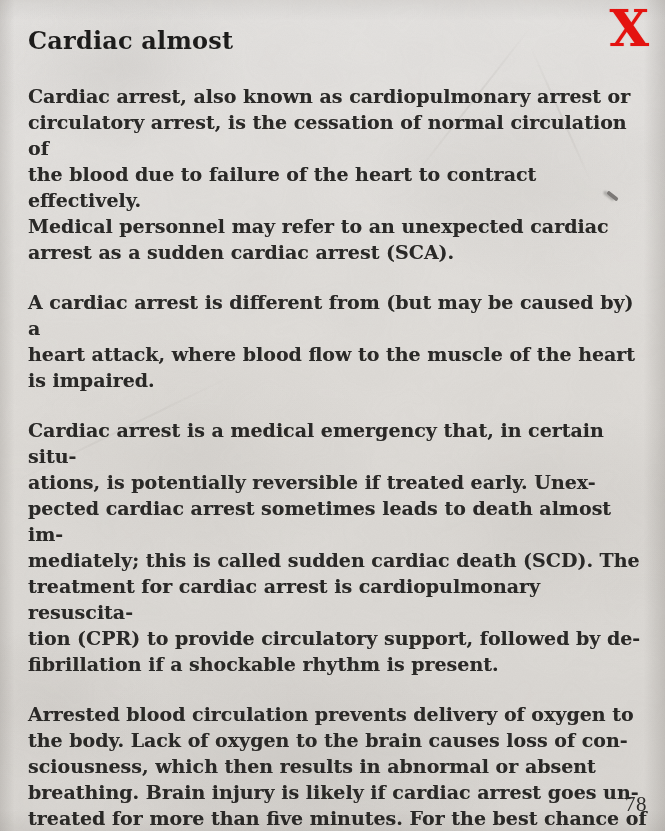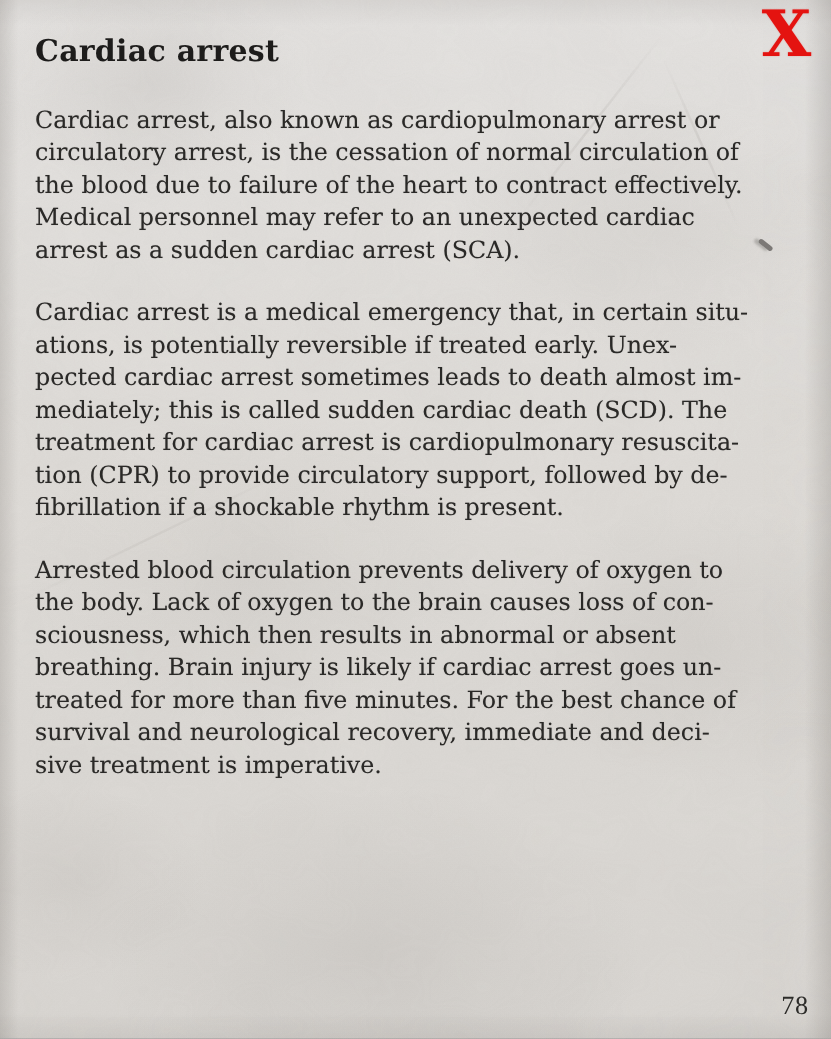--- a/index.html
+++ b/index.html
@@ -47,20 +47,21 @@
     margin:0 0 27px 0;
     font-size:24px;line-height:30px;font-weight:bold;
     color:#1d1c1b;letter-spacing:.2px;
   }
   .para{
     margin:0 0 24px 0;
     font-size:19px;line-height:26px;
     color:#2a2927;
     white-space:pre-line;
     text-shadow:0 0 .6px rgba(42,41,39,.35);
+    font-weight:bold;
   }
   .close-btn{
     position:absolute;top:2px;right:16px;
     font-weight:bold;font-size:51px;line-height:52px;
     color:#e41310;cursor:pointer;user-select:none;
     text-shadow:0 0 1px rgba(228,19,16,.5);
     background:none;border:none;padding:0;
     font-family:"DejaVu Serif","Liberation Serif",serif;
   }
   .page-number{
@@ -88,26 +89,29 @@
   </svg>
   <div class="crease c1"></div>
   <div class="crease c2"></div>
   <div class="crease c3"></div>
   <div class="smudge"></div>
   <div class="vignette"></div>
 
   <button class="close-btn">X</button>
 
   <div class="content">
-    <h1 class="title">Cardiac arrest</h1>
+    <h1 class="title">Cardiac almost</h1>
     <p class="para">Cardiac arrest, also known as cardiopulmonary arrest or
 circulatory arrest, is the cessation of normal circulation of
 the blood due to failure of the heart to contract effectively.
 Medical personnel may refer to an unexpected cardiac
 arrest as a sudden cardiac arrest (SCA).</p>
+    <p class="para">A cardiac arrest is different from (but may be caused by) a
+heart attack, where blood flow to the muscle of the heart
+is impaired.</p>
     <p class="para">Cardiac arrest is a medical emergency that, in certain situ-
 ations, is potentially reversible if treated early. Unex-
 pected cardiac arrest sometimes leads to death almost im-
 mediately; this is called sudden cardiac death (SCD). The
 treatment for cardiac arrest is cardiopulmonary resuscita-
 tion (CPR) to provide circulatory support, followed by de-
 fibrillation if a shockable rhythm is present.</p>
     <p class="para">Arrested blood circulation prevents delivery of oxygen to
 the body. Lack of oxygen to the brain causes loss of con-
 sciousness, which then results in abnormal or absent

